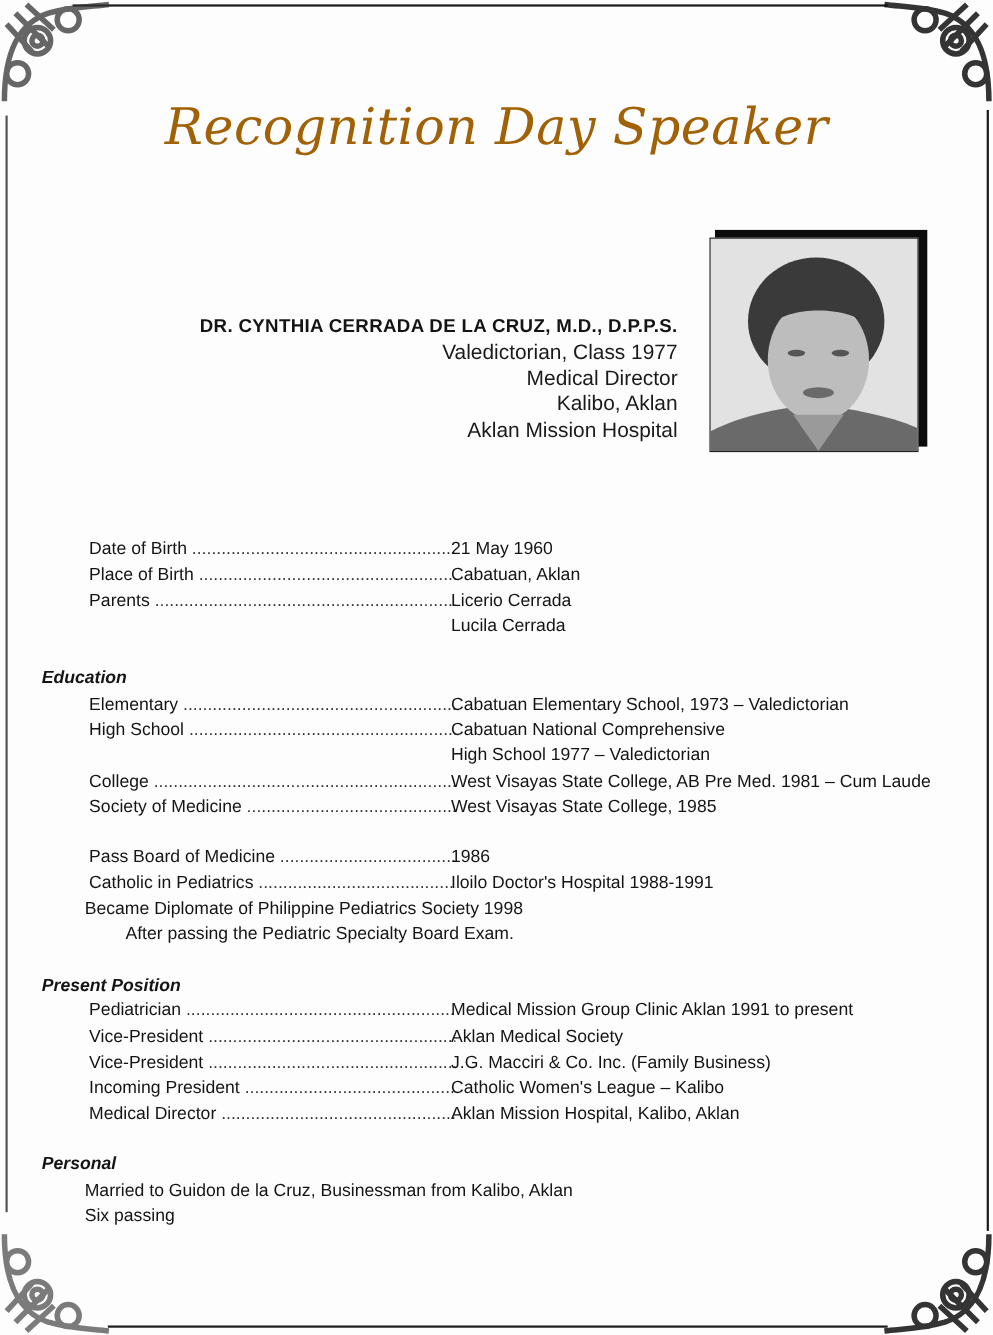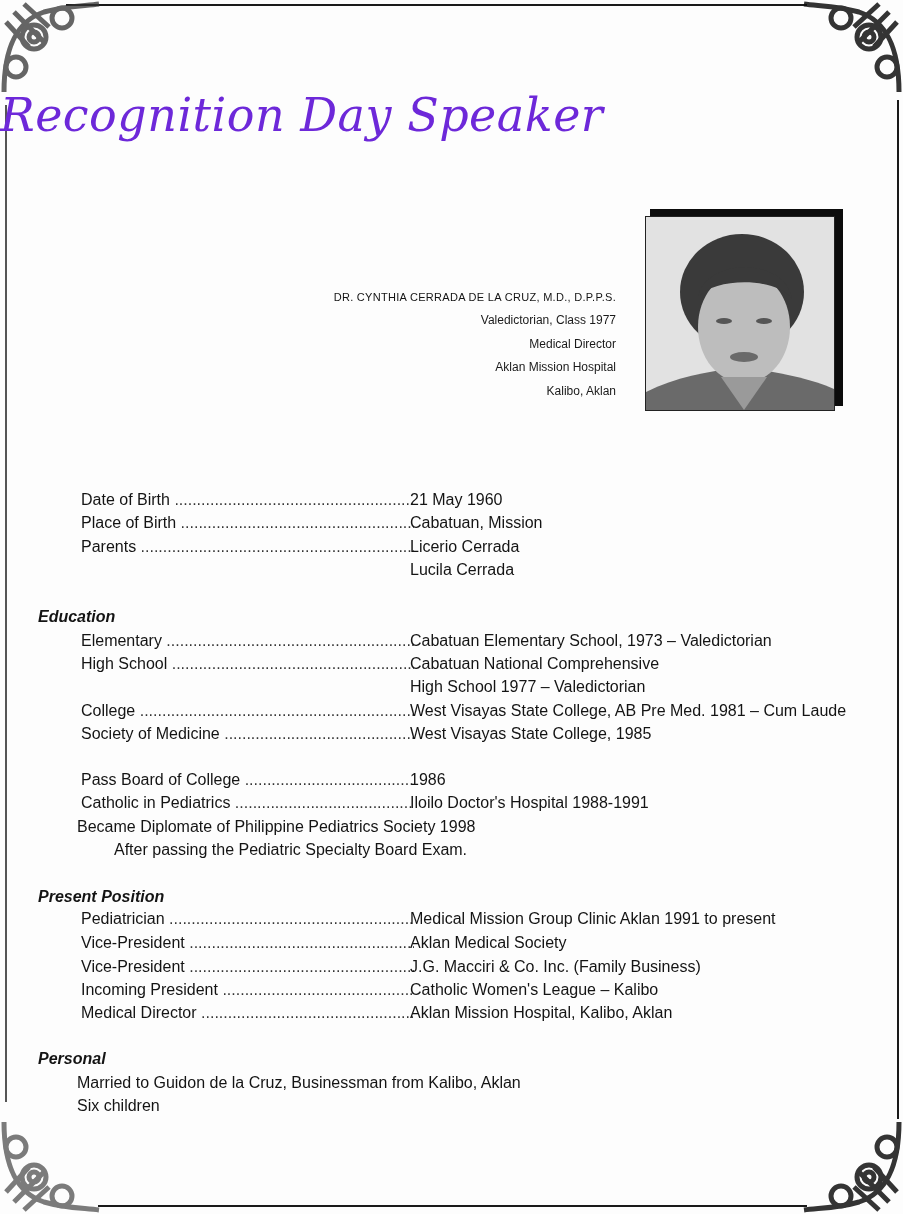--- a/index.html
+++ b/index.html
@@ -13,28 +13,28 @@
   .border-left { position: absolute; left: 5px; top: 105px; bottom: 112px; width: 2px; background: #555; }
   .border-right { position: absolute; right: 4px; top: 100px; bottom: 95px; width: 2px; background: #1a1a1a; }
   .corner { position: absolute; width: 110px; height: 110px; }
   .corner svg { width: 100%; height: 100%; }
   .c-tl { left: -6px; top: -8px; }
   .c-tr { right: -6px; top: -8px; transform: scaleX(-1); }
   .c-bl { left: -6px; bottom: -8px; transform: scaleY(-1); }
   .c-br { right: -6px; bottom: -8px; transform: scale(-1,-1); }
 
   .title {
-    position: absolute; left: 0; right: 0; top: 88px; 
+    position: absolute; left: 0; right: 0; top: 88px; text-align: center;
     font-family: "DejaVu Serif", serif; font-style: italic; font-size: 46px;
-    letter-spacing: 0.5px; color: #6d28d9;
+    letter-spacing: 0.5px; color: #a16207;
   }
 
   .header-block { position: absolute; right: 287px; top: 285px; text-align: right; }
-  .name { font-weight: normal; font-size: 11px; letter-spacing: 0.3px; line-height: 24px; }
-  .subline { font-size: 12px; line-height: 23.5px; color: #1a1a1a; font-stretch: condensed; }
+  .name { font-weight: bold; font-size: 17px; letter-spacing: 0.3px; line-height: 24px; }
+  .subline { font-size: 19px; line-height: 23.5px; color: #1a1a1a; font-stretch: condensed; }
 
   .photo-wrap { position: absolute; left: 645px; top: 216px; width: 190px; height: 196px; }
   .photo-shadow { position: absolute; left: 5px; top: -7px; width: 193px; height: 197px; background: #0c0c0c; }
   .photo {
     position: absolute; left: 0; top: 0; width: 188px; height: 193px;
     background: #dcdcdc; border: 1px solid #222; overflow: hidden;
   }
   .row { position: absolute; left: 77px; height: 23px; font-size: 16px; line-height: 23px; white-space: nowrap; }
   .row .lbl { position: absolute; left: 4px; width: 333px; overflow: hidden; white-space: nowrap; }
   .row .lbl::after {
@@ -105,22 +105,22 @@
   </g>
     </svg>
 </div>
 
 <div class="title">Recognition Day Speaker</div>
 
 <div class="header-block">
   <div class="name">DR. CYNTHIA CERRADA DE LA CRUZ, M.D., D.P.P.S.</div>
   <div class="subline">Valedictorian, Class 1977</div>
   <div class="subline">Medical Director</div>
+  <div class="subline">Kalibo, Aklan</div>
   <div class="subline">Aklan Mission Hospital</div>
-  <div class="subline">Kalibo, Aklan</div>
 </div>
 
 <div class="photo-wrap">
   <div class="photo-shadow"></div>
   <div class="photo" title="Portrait photo of speaker">
     <svg viewBox="0 0 188 193" width="188" height="193">
       <rect width="188" height="193" fill="#e2e2e2"></rect>
       <path d="M0 193 L0 175 C30 160 60 155 94 150 C128 155 160 160 188 172 L188 193 Z" fill="#6a6a6a"></path>
       <ellipse cx="96" cy="75" rx="62" ry="58" fill="#3a3a3a"></ellipse>
       <ellipse cx="98" cy="110" rx="46" ry="56" fill="#bdbdbd"></ellipse>
@@ -132,21 +132,21 @@
     </svg>
   </div>
 </div>
 
 <div class="row" style="top:488px">
   <span class="lbl">Date of Birth</span>
   <span class="val">21 May 1960</span>
 </div>
 <div class="row" style="top:511px">
   <span class="lbl">Place of  Birth</span>
-  <span class="val">Cabatuan, Mission</span>
+  <span class="val">Cabatuan, Aklan</span>
 </div>
 <div class="row" style="top:535px">
   <span class="lbl">Parents</span>
   <span class="val">Licerio Cerrada</span>
 </div>
 <div class="row cont" style="top:558px">
   <span class="lbl"></span>
   <span class="val">Lucila Cerrada</span>
 </div>
 
@@ -166,21 +166,21 @@
 <div class="row" style="top:699px">
   <span class="lbl">College</span>
   <span class="val">West Visayas State College, AB Pre Med. 1981 – Cum Laude</span>
 </div>
 <div class="row" style="top:722px">
   <span class="lbl">Society of Medicine</span>
   <span class="val">West Visayas State College, 1985</span>
 </div>
 
 <div class="row" style="top:768px">
-  <span class="lbl">Pass Board of College</span>
+  <span class="lbl">Pass Board of Medicine</span>
   <span class="val">1986</span>
 </div>
 <div class="row" style="top:791px">
   <span class="lbl">Catholic in Pediatrics</span>
   <span class="val">Iloilo Doctor's Hospital 1988-1991</span>
 </div>
 <div class="plain" style="top:815px">Became Diplomate of Philippine Pediatrics Society 1998</div>
 <div class="plain" style="top:838px; left:114px">After passing the Pediatric Specialty Board Exam.</div>
 
 <div class="heading" style="top:886px">Present Position</div>
@@ -200,13 +200,13 @@
   <span class="lbl">Incoming President</span>
   <span class="val">Catholic Women's League – Kalibo</span>
 </div>
 <div class="row" style="top:1001px">
   <span class="lbl">Medical Director</span>
   <span class="val">Aklan Mission Hospital, Kalibo, Aklan</span>
 </div>
 
 <div class="heading" style="top:1048px">Personal</div>
 <div class="plain" style="top:1071px">Married to Guidon de la Cruz, Businessman from Kalibo, Aklan</div>
-<div class="plain" style="top:1094px">Six children</div>
+<div class="plain" style="top:1094px">Six passing</div>
 
 </body></html>

